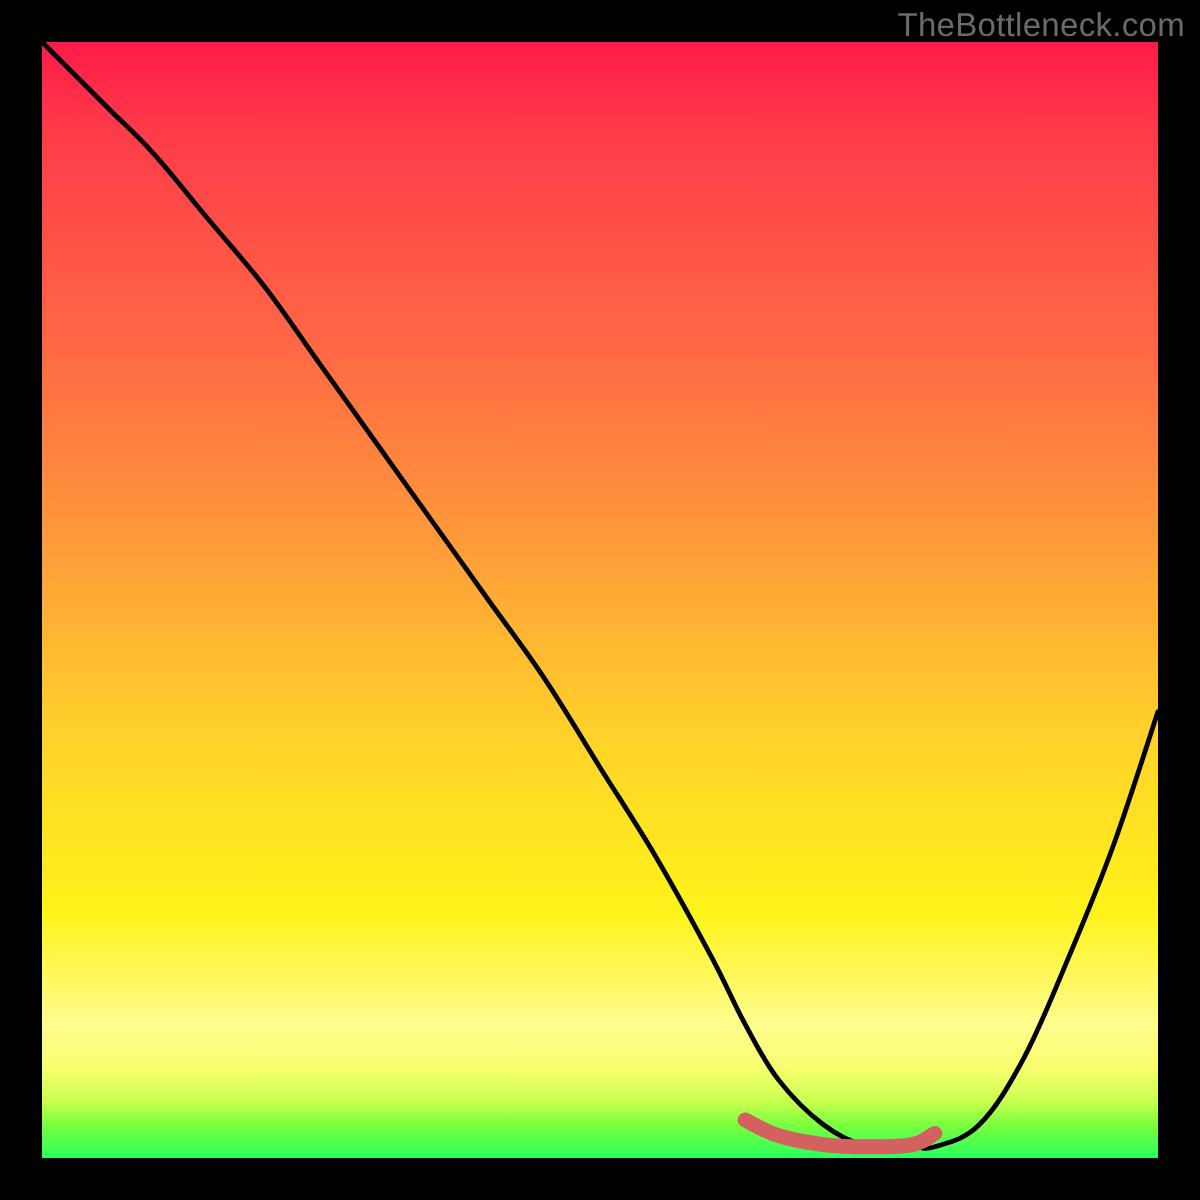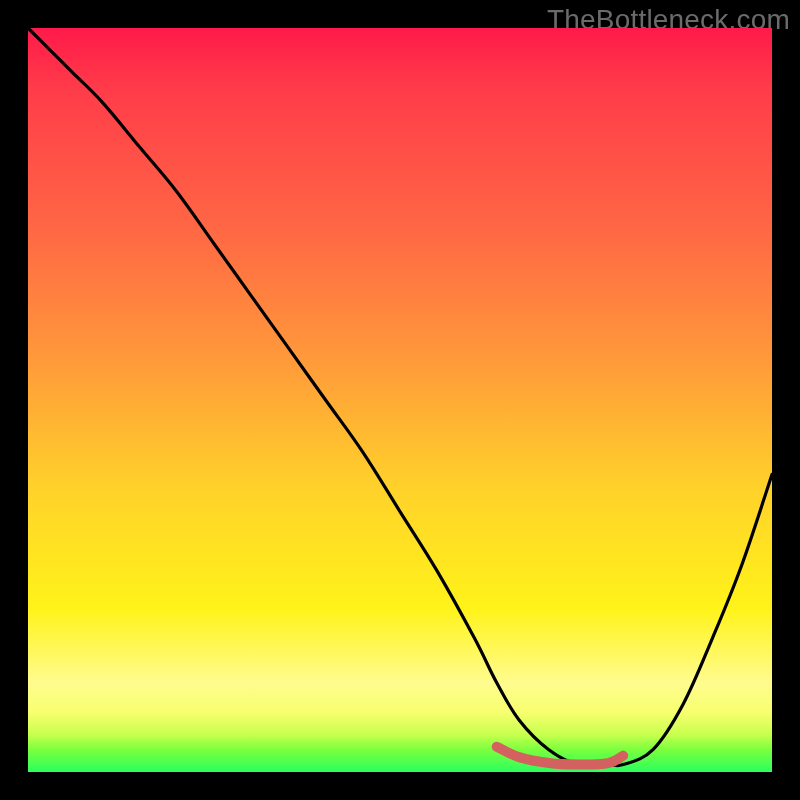--- a/index.html
+++ b/index.html
@@ -39,21 +39,21 @@
       #c7ff4e 95%,
       #7bff3e 97%,
       #2bff5e 100%
     );
   }
   .watermark {
     position: absolute;
     top: 4px;
     right: 10px;
     color: #6b6b6b;
-    font-size: 28px;
+    font-size: 22px;
     font-weight: 500;
     letter-spacing: 0.2px;
     user-select: none;
   }
   svg.curve {
     position: absolute;
     left: 0;
     top: 0;
     width: 744px;
     height: 744px;

